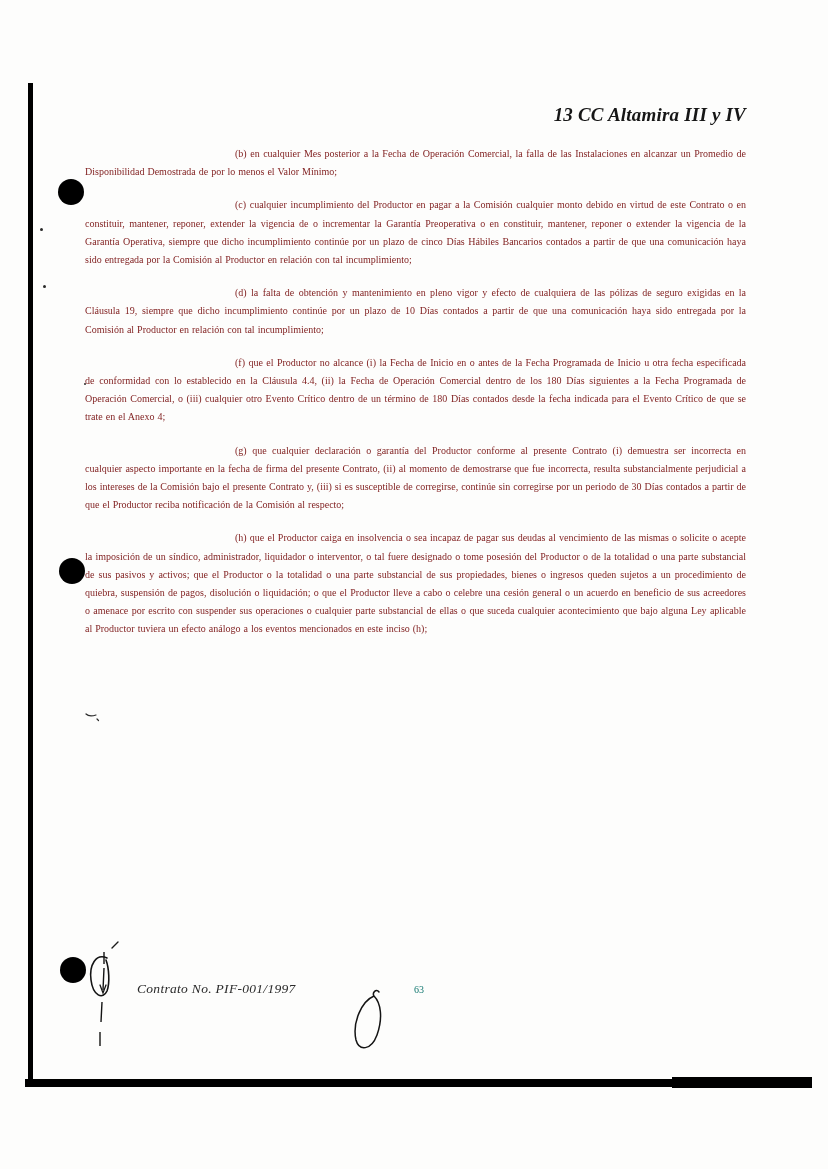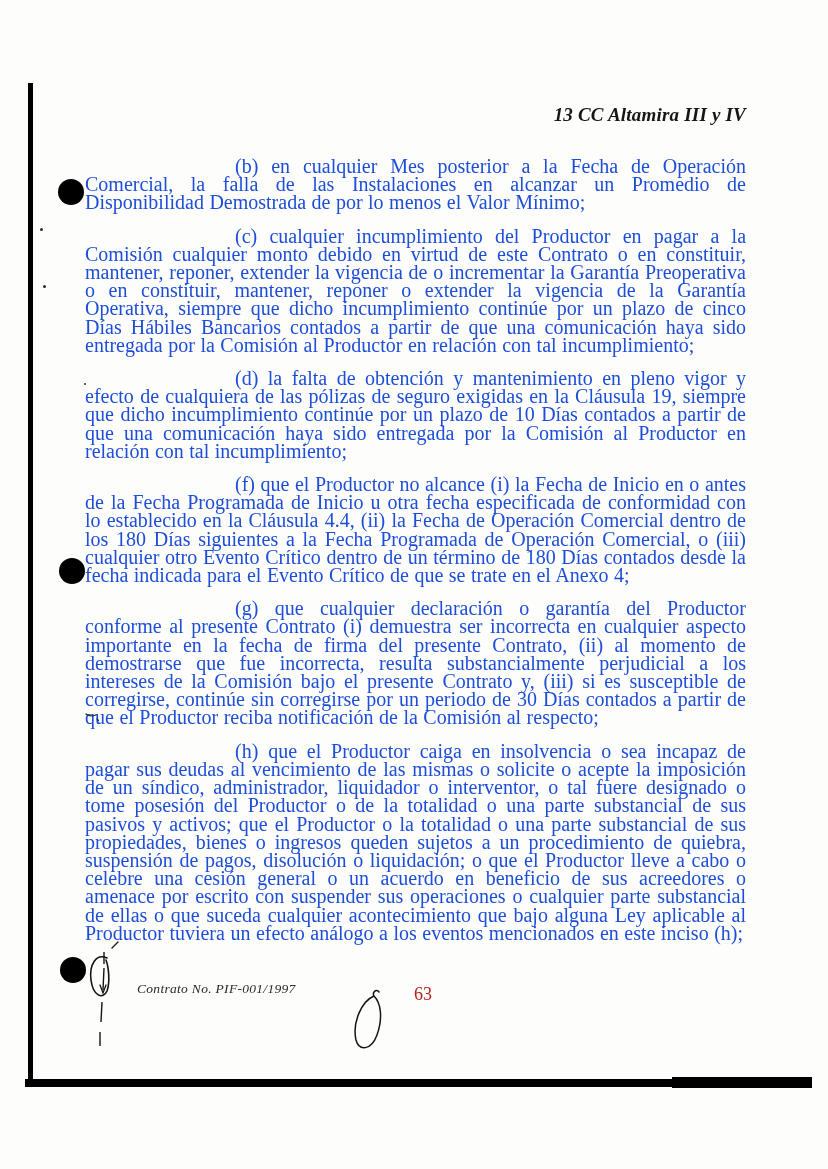--- a/index.html
+++ b/index.html
@@ -63,43 +63,43 @@
     font-weight: bold;
     letter-spacing: 0.2px;
     color: #161616;
   }
   .body-text {
     position: absolute;
     left: 85px; top: 145px;
     width: 661px;
   }
   .para {
-    margin: 12px 0 15px 0;
-    font-size: 20px;
+    margin: 0 0 15px 0;
+    font-size: 10px;
     line-height: 18.2px;
     text-align: justify;
     text-indent: 150px;
     word-spacing: 0.5px;
-    color: #1d4ed8;
+    color: #7f1d1d;
   }
   .plabel { white-space: nowrap; }
 
   .footer-contract {
     position: absolute;
     left: 137px; top: 981px;
     font-size: 13.5px;
     font-style: italic;
     color: #2a2a2a;
     letter-spacing: 0.3px;
   }
   .footer-pagenum {
     position: absolute;
     left: 414px; top: 984px;
-    font-size: 18px;
-    color: #b91c1c;
+    font-size: 10px;
+    color: #0f766e;
   }
   .handwriting {
     position: absolute;
     left: 0; top: 0;
     pointer-events: none;
   }
 </style>
 </head>
 <body>
 

